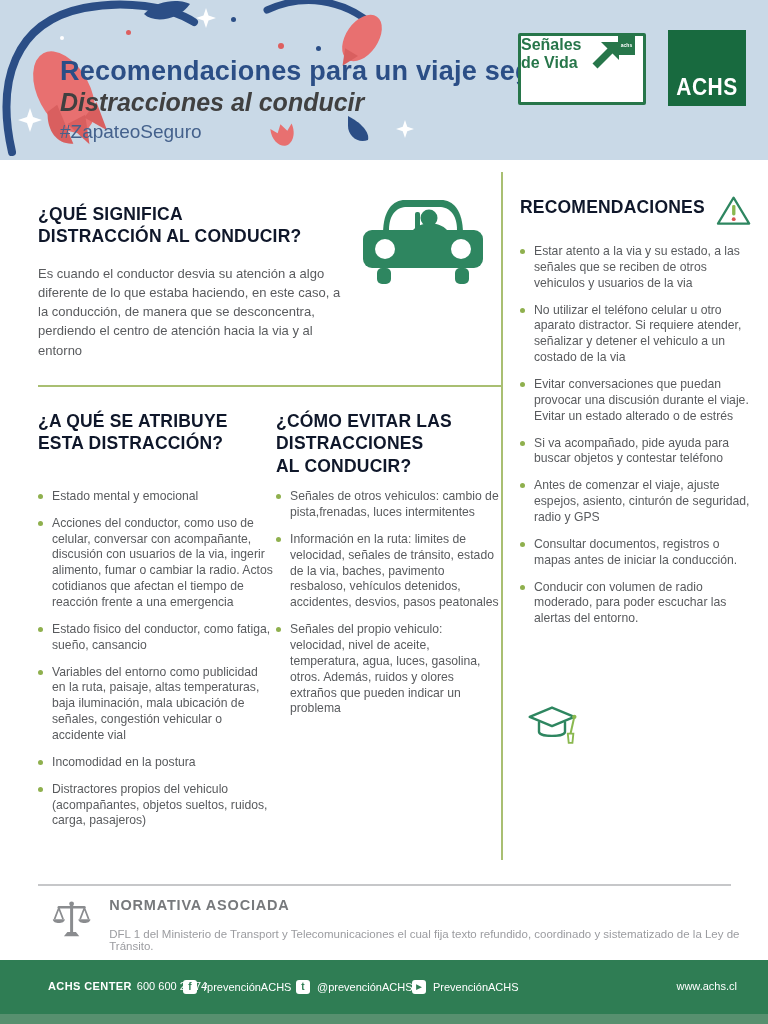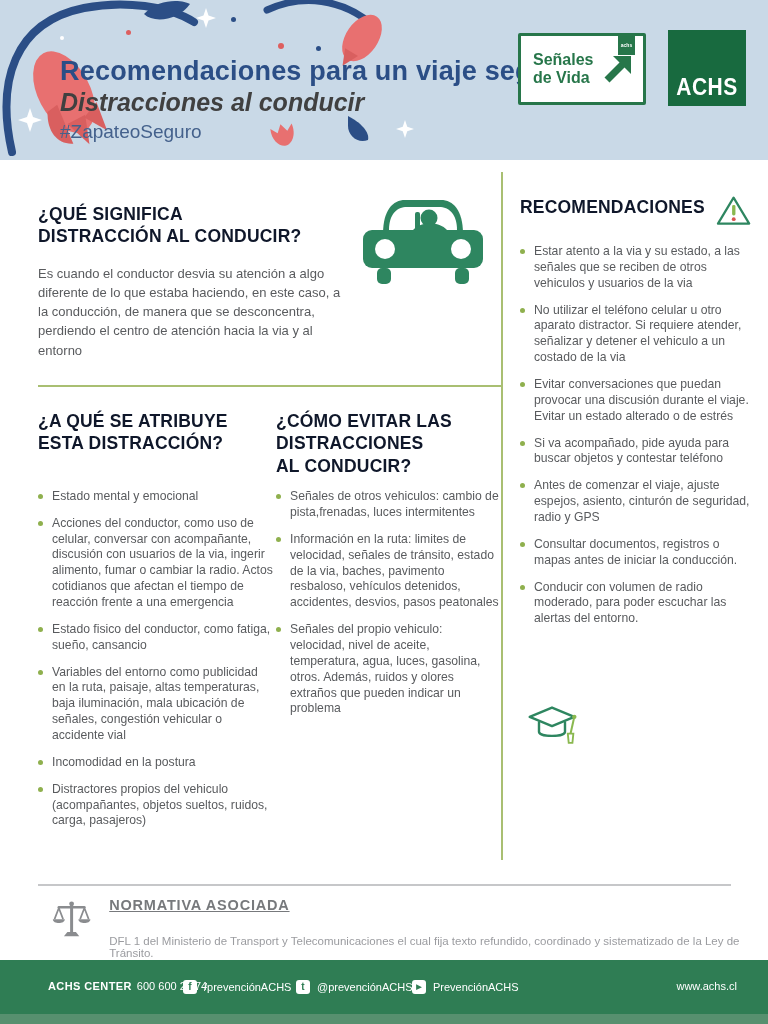--- a/index.html
+++ b/index.html
@@ -22,21 +22,21 @@
     position:absolute; left:60px; top:88px; font-size:25px; font-weight:bold;
     color:#404040;
     font-style:italic;
   }
   .hdr-hashtag {
     position:absolute; left:60px; top:121px; font-size:19px; color:#44618c;
   }
   .logo-senales {
     position:absolute; left:518px; top:33px; width:128px; height:72px;
     background:#ffffff; border:3px solid #27764a; border-radius:2px;
-    display:flex; align-items:center; padding-left:12px;
+    display:flex; 
   }
   .logo-senales .txt {
     font-size:16px; font-weight:bold; color:#27764a; line-height:1.1;
     white-space:pre-line;
   }
   .logo-senales .tag {
     position:absolute; right:8px; top:0; width:17px; height:19px;
     background:#27764a; color:#fff; font-size:5px; text-align:center;
     line-height:19px; font-weight:bold;
   }
@@ -72,22 +72,22 @@
   }
   .hdivider {
     position:absolute; left:38px; top:385px; width:463px; height:2px;
     background:#a9bf72;
   }
   .title-row { display:flex; align-items:flex-start; }
   
   .norm-line { position:absolute; left:38px; top:884px; width:693px; height:2px; background:#c6c7c9; }
   .normativa { position:absolute; left:52px; top:897px; width:690px; display:flex; }
   .norm-texts { margin-left:18px; }
-  .norm-title { font-size:14.5px; color:#77797c; letter-spacing:.8px; font-weight:bold;text-decoration:underline; }
-  .norm-body { font-size:11.5px; color:#9b9ca0; margin-top:22px; }
+  .norm-title { font-size:14.5px; color:#77797c; letter-spacing:.8px; font-weight:bold; }
+  .norm-body { font-size:11.5px; color:#9b9ca0; margin-top:15px; }
   
   .footer {
     position:absolute; left:0; top:960px; width:768px; height:54px;
     background:#2f7d54; color:#fff;
   }
   .footer-strip { position:absolute; left:0; top:1014px; width:768px; height:10px; background:#57906f; }
   .f-item { position:absolute; top:20px; font-size:11px; display:flex; align-items:center; }
   .f-phone-label { font-weight:bold; letter-spacing:.4px; margin-right:5px; }
   .s-icon {
     width:14px; height:14px; background:#fff; color:#2f7d54; border-radius:3px;

